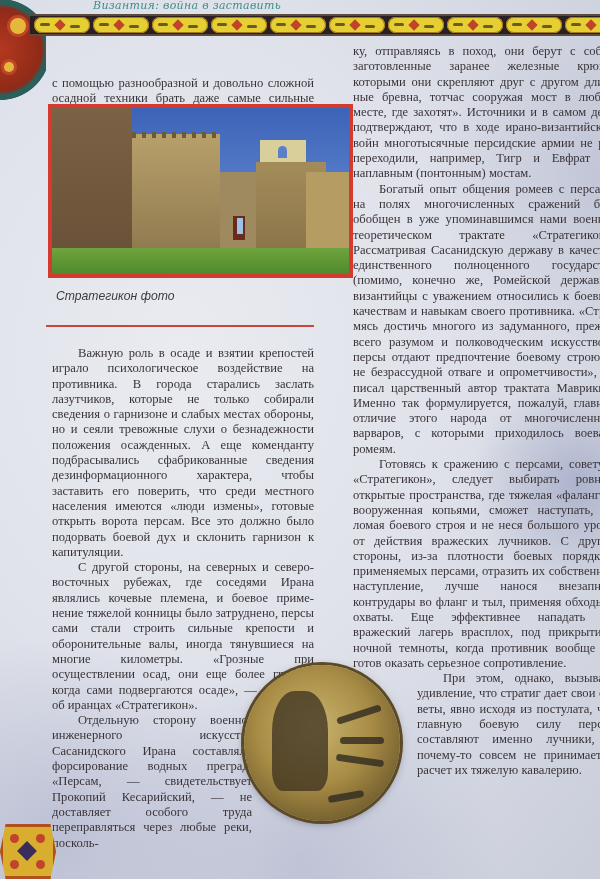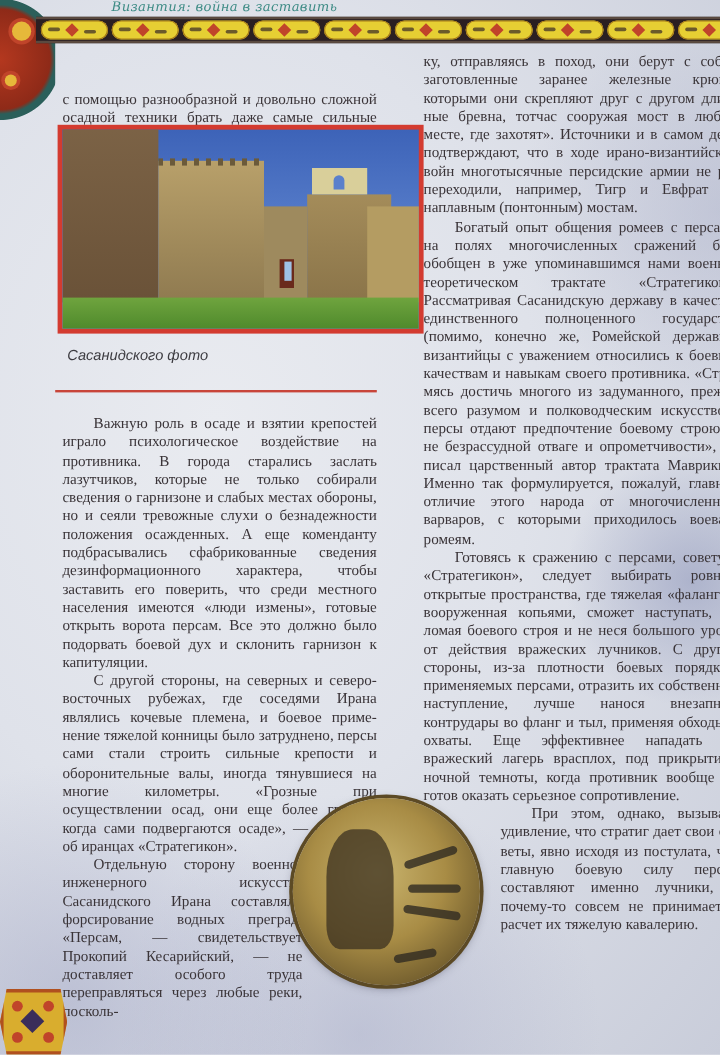--- a/index.html
+++ b/index.html
@@ -141,21 +141,21 @@
     <div class="wall w3"></div>
     <div class="wall w4"></div>
     <div class="tower"></div>
     <div class="wall w5"></div>
     <div class="gate"></div>
     <div class="grass"></div>
   </div>
 </div>
 
 <div class="caption">
-  <div class="sub">Сасанидского фото</div>
+  <div class="sub">Стратегикон фото</div>
 </div>
 <div class="caption-rule"></div>
 
 <div class="col left-col" style="top:346px;">
   <p class="indent">Важную роль в осаде и взятии крепо­стей играло психологическое воздействие на противника. В города старались заслать лазутчиков, которые не только собирали сведения о гарнизоне и слабых местах обо­роны, но и сеяли тревожные слухи о без­надежности положения осажденных. А еще коменданту подбрасывались сфабрикован­ные сведения дезинформационного харак­тера, чтобы заставить его поверить, что среди местного населения имеются «люди измены», готовые открыть ворота персам. Все это дол­жно было подорвать боевой дух и склонить гарнизон к капитуляции.</p>
   <p class="indent">С другой стороны, на северных и севе­ро-восточных рубежах, где соседями Ирана являлись кочевые племена, и боевое приме­нение тяжелой конницы было затруднено, персы сами стали строить сильные крепо­сти и оборонительные валы, иногда тянув­шиеся на многие километры. «Грозные при осуществлении осад, они еще более грозны, когда сами подвергаются осаде», — со­общает об иранцах «Стратегикон».</p>
   <p class="indent" style="width:200px;">Отдельную сторону военно-инже­нерного искусства Сасанидского Ирана составляло форсирование водных преград. «Персам, — свидетельствует Прокопий Ке­сарийский, — не доставляет особого труда переправлять­ся через любые реки, посколь-</p>
 </div>
 
 <div class="col right-col" style="top:44px;">

